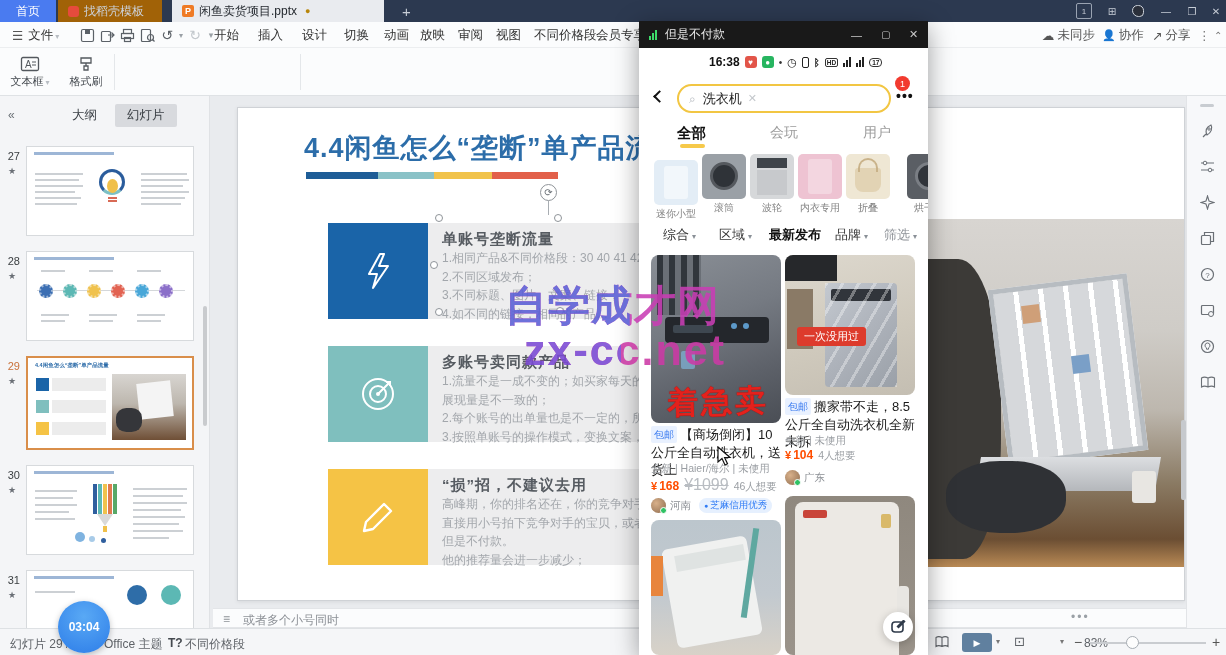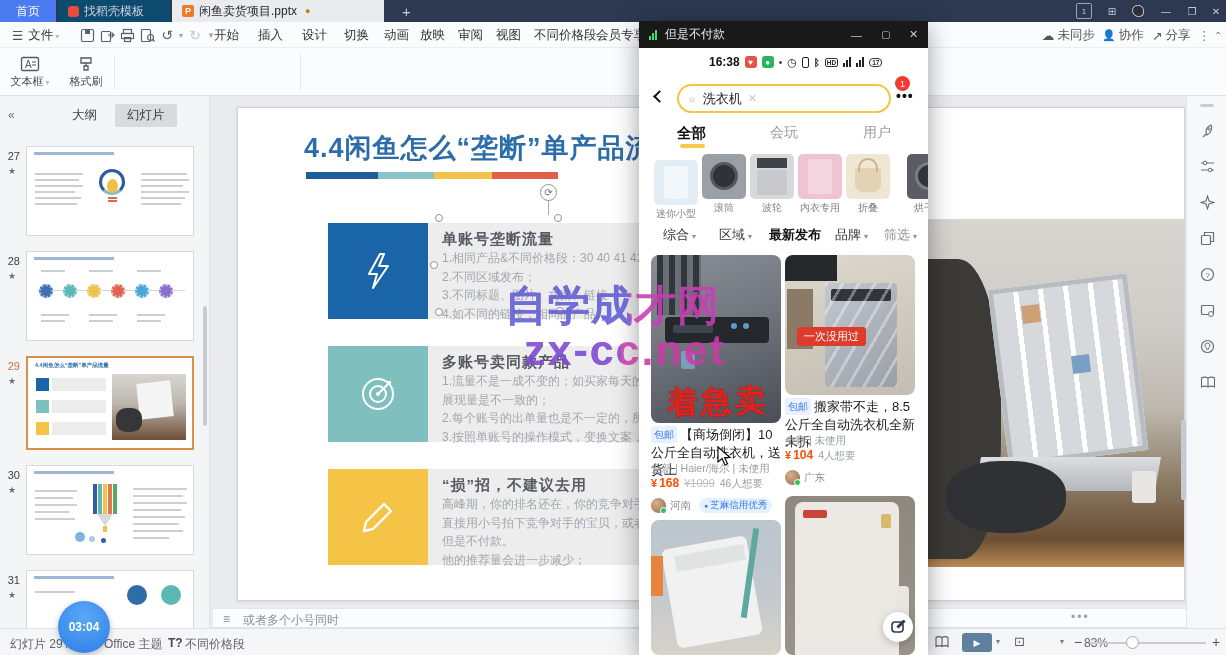--- a/index.html
+++ b/index.html
@@ -58,21 +58,21 @@
 .cimg{width:44px;height:45px;border-radius:5px;overflow:hidden;position:relative}
 .clab{font-size:10px;color:#838383;margin-top:2px;white-space:nowrap}
 .fil{position:absolute;font-size:13px;color:#333;top:0}
 .pimg{position:absolute;width:130px;border-radius:8px;overflow:hidden}
 .ptit{position:absolute;width:132px;font-size:13px;line-height:17px;color:#1b1b1b;font-weight:500}
 .ship{display:inline-block;background:#e9f1ff;color:#3a7bf0;font-size:10px;padding:0 3px;border-radius:2px;margin-right:3px;transform:translateY(-1px)}
 .ptag{position:absolute;font-size:10.5px;color:#9a9ea3;white-space:nowrap}
 .pprice{position:absolute;display:flex;align-items:baseline;gap:5px}
 .cur{color:#ff4e00;font-weight:bold;font-size:11px}
 .num{color:#ff4e00;font-weight:bold;font-size:12px;margin-left:-3px}
-.orig{color:#b9bdc2;font-size:11px;text-decoration:line-through}
+.orig{color:#b9bdc2;font-size:16px;text-decoration:line-through}
 .want{color:#9a9ea3;font-size:10.5px}
 .seller{position:absolute;display:flex;align-items:center;gap:4px;font-size:10.5px;color:#8a8e93}
 .avat{width:15px;height:15px;border-radius:50%;background:radial-gradient(circle at 35% 35%,#d8b08a,#8d6b4e);position:relative}
 .avat::after{content:"";position:absolute;right:-1px;bottom:-1px;width:5px;height:5px;border-radius:50%;background:#2fc264;border:1px solid #fff}
 .credit{background:#e6f0fe;color:#2f7bf5;font-size:9.5px;padding:1px 5px;border-radius:8px;white-space:nowrap}
 .credit::before{content:"●";color:#2f7bf5;font-size:7px;margin-right:2px}
 
 #notesbar{position:absolute;left:213px;top:608px;width:973px;height:20px;background:#fbfcfd;border-top:1px solid #e3e5e8;border-bottom:1px solid #e3e5e8}
 #statusbar{position:absolute;left:0;top:628px;width:1226px;height:27px;background:#f5f6f8;border-top:1px solid #dee1e4;font-size:12px;color:#5f6368}
 #rightpanel{position:absolute;left:1186px;top:96px;width:40px;height:532px;background:#f7f8fa;border-left:1px solid #e2e4e7}
@@ -81,21 +81,21 @@
 </style>
 </head>
 <body>
 
 <div id="root">
 
   <div id="tabbar">
     <div class="tab" style="left:0;background:#4a7bf0;color:#fff;width:56px;justify-content:center">
         <span>首页</span>
       </div>
-    <div class="tab" style="left:58px;background:#0c4a6e;color:#ccd3dd;width:112px">
+    <div class="tab" style="left:58px;background:#a16207;color:#ccd3dd;width:104px">
       <span style="width:11px;height:11px;border-radius:3px;background:#e64b3c;margin-right:5px;display:inline-block"></span>
       <span>找稻壳模板</span>
     </div>
     <div class="tab" style="left:172px;background:#e9ebef;color:#24292f;width:212px">
       <span style="width:12px;height:12px;border-radius:2px;background:#ef7a24;color:#fff;font-size:9px;font-weight:bold;display:inline-flex;align-items:center;justify-content:center;margin-right:5px">P</span>
       <span>闲鱼卖货项目.pptx</span>
       <span style="margin-left:8px;color:#b8860b;font-size:9px">●</span>
     </div>
     <div class="tab" style="left:392px;color:#c7cdd6;font-size:15px">
         <span>+</span>

